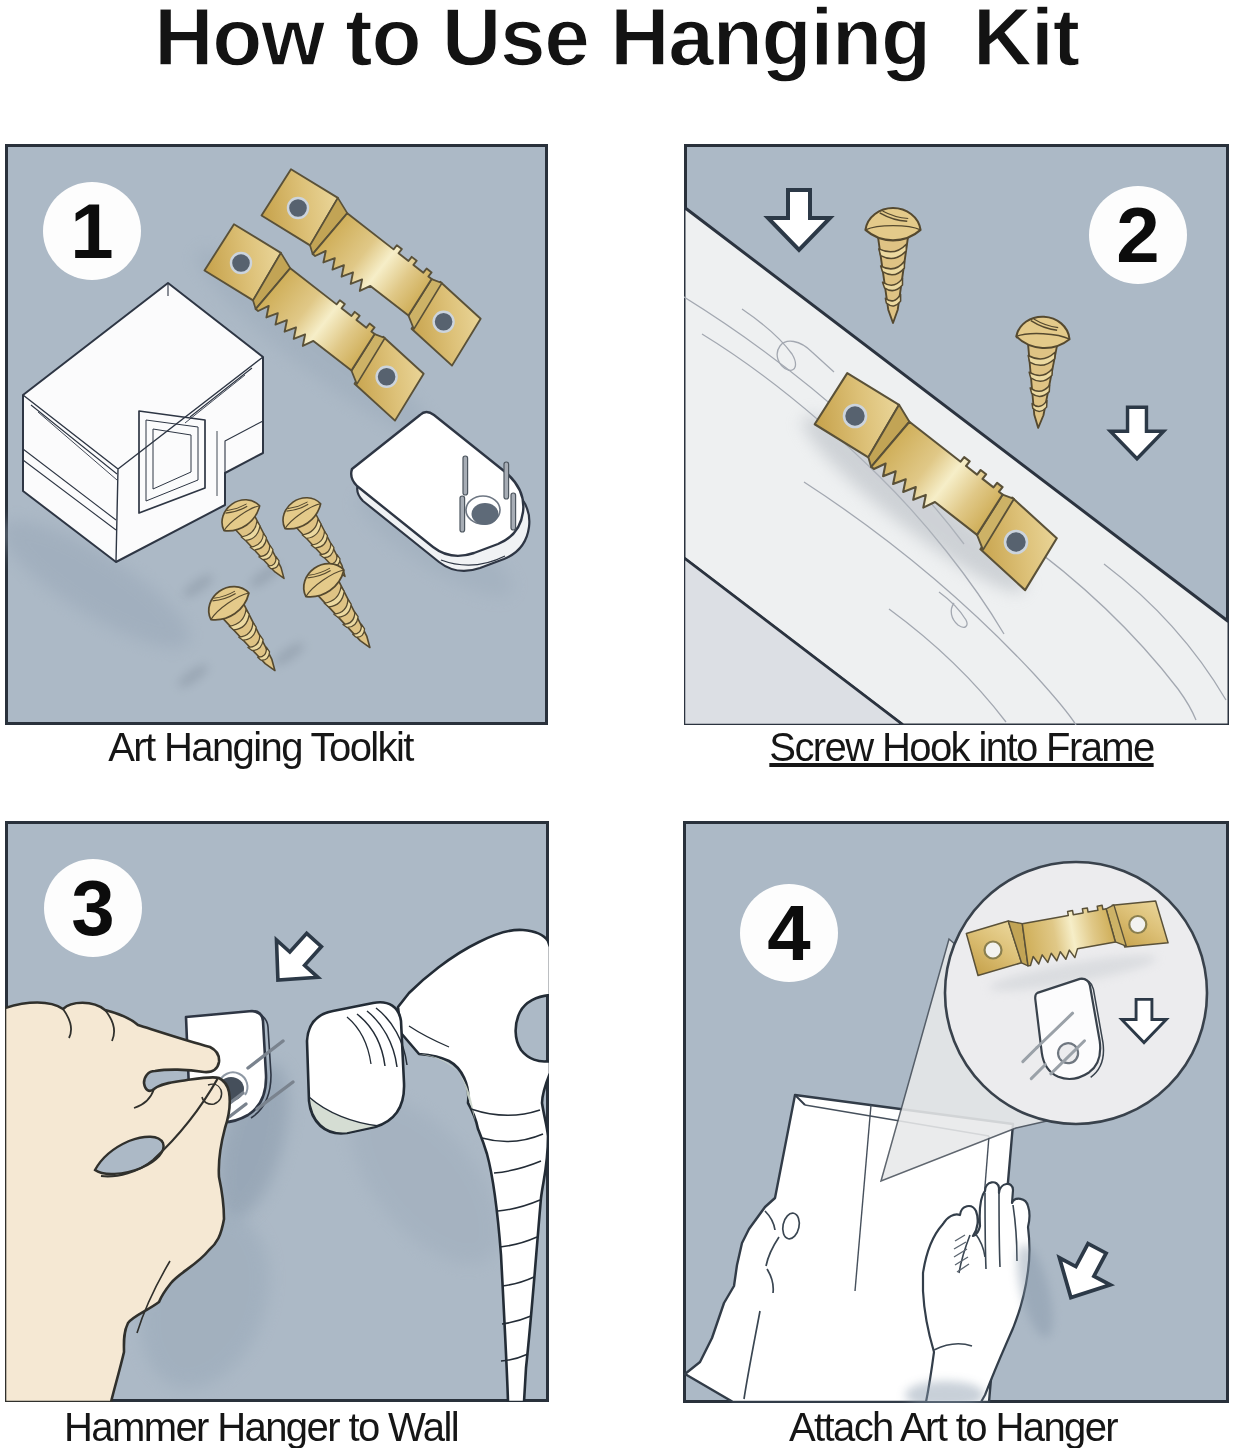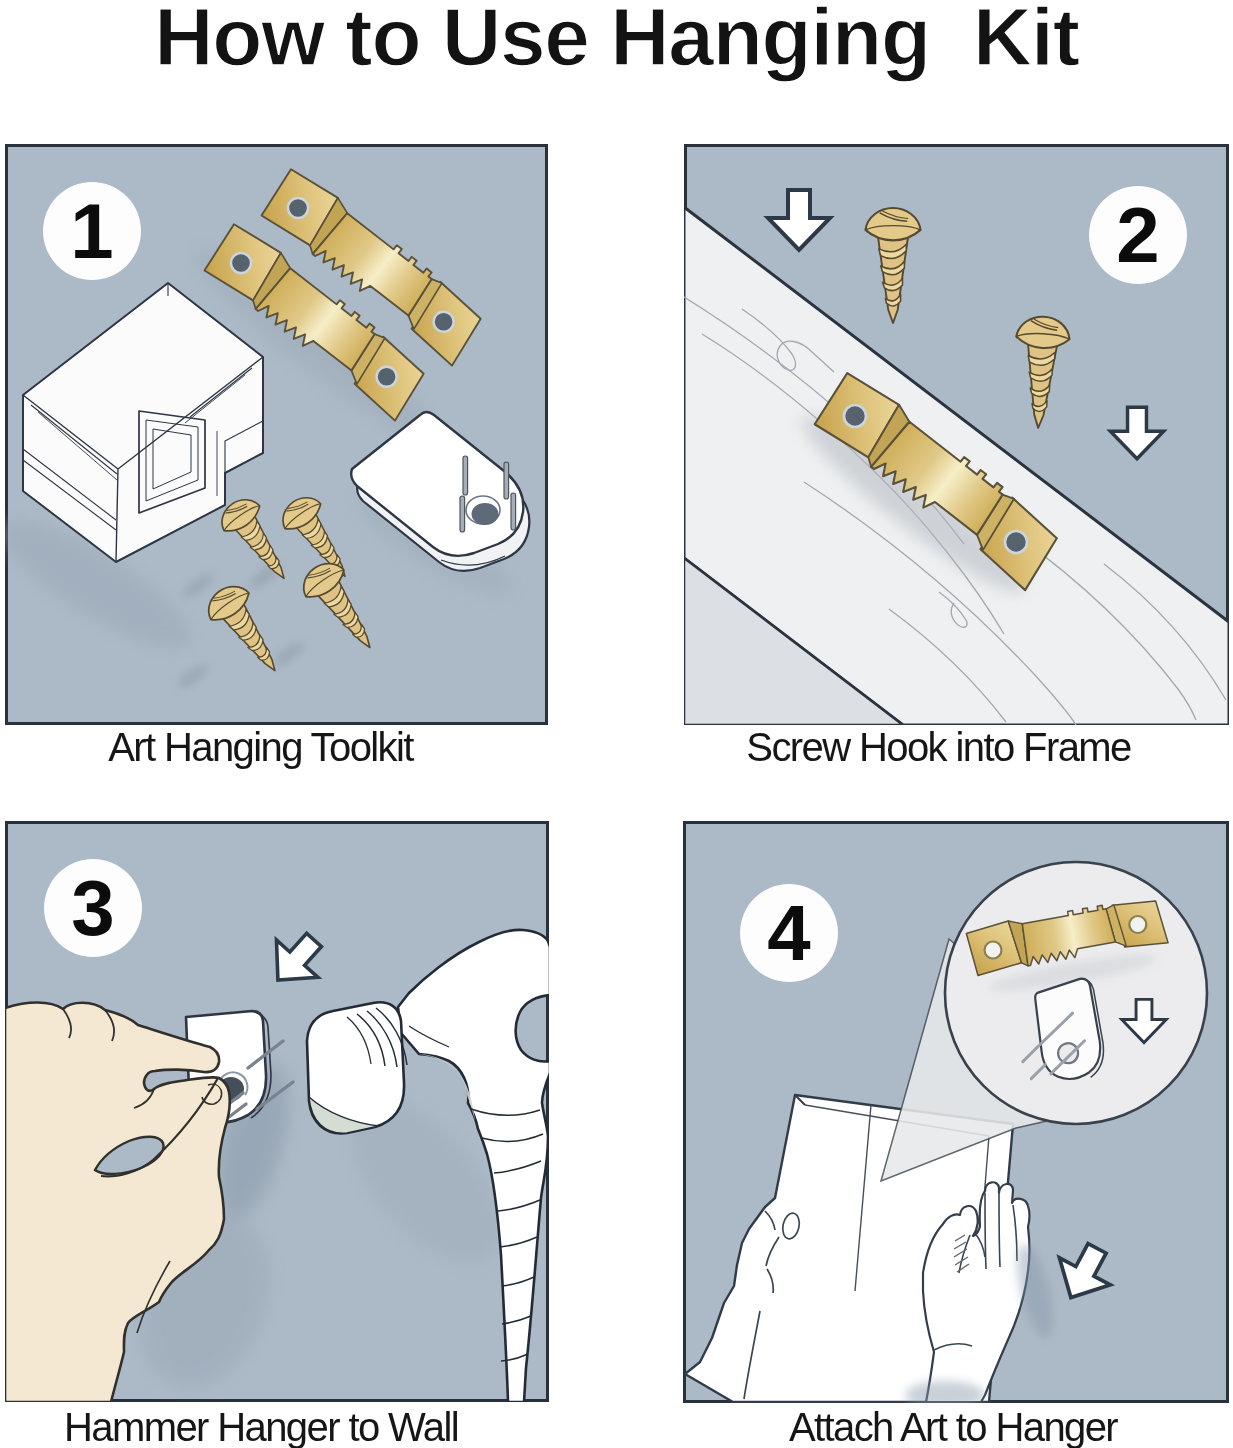--- a/index.html
+++ b/index.html
@@ -159,21 +159,21 @@
 
   <use href="#screwV" transform="translate(209,84) scale(0.95)"></use>
   <use href="#screwV" transform="translate(359,192) rotate(3) scale(0.92)"></use>
 
   <use href="#harrow" transform="translate(115,76)"></use>
   <use href="#harrow" transform="translate(453,289) scale(0.86)"></use>
 
   <circle cx="454" cy="91" r="49" fill="#fdfdfd"></circle>
   <text x="454" y="118" font-size="78" font-weight="bold" fill="#0c0c0c" text-anchor="middle">2</text>
 </svg>
-<div class="cap" style="left:666px;top:725px;width:545px;">Screw Hook into Frame</div>
+<div class="cap" style="left:689px;top:725px;width:545px;text-decoration:underline;">Screw Hook into Frame</div>
 
 <svg id="p3" width="544" height="581" viewBox="0 0 544 581" style="left:5px;top:821px;">
   <rect x="1.5" y="1.5" width="541" height="578" fill="#acb9c6" stroke="#29313b" stroke-width="3"></rect>
 
   <ellipse cx="248" cy="320" rx="30" ry="80" transform="rotate(15 248 320)" fill="#8697a9" opacity="0.5" filter="url(#blur8)"></ellipse>
   <ellipse cx="200" cy="480" rx="60" ry="90" transform="rotate(20 200 480)" fill="#90a1b2" opacity="0.35" filter="url(#blur8)"></ellipse>
   <ellipse cx="420" cy="360" rx="100" ry="50" transform="rotate(50 420 360)" fill="#96a5b5" opacity="0.3" filter="url(#blur8)"></ellipse>
 
   <path d="M 181,196 L 247,190 Q 257,190 258,200 L 261,254 Q 262,282 243,294 Q 222,306 203,298 Q 185,290 184,268 Z" fill="#ffffff" stroke="#2e3644" stroke-width="2.6" stroke-linejoin="round"></path>
   <path d="M 247,190 Q 262,194 263,206 L 266,254 Q 266,284 246,297" fill="none" stroke="#2e3644" stroke-width="1.6"></path>

